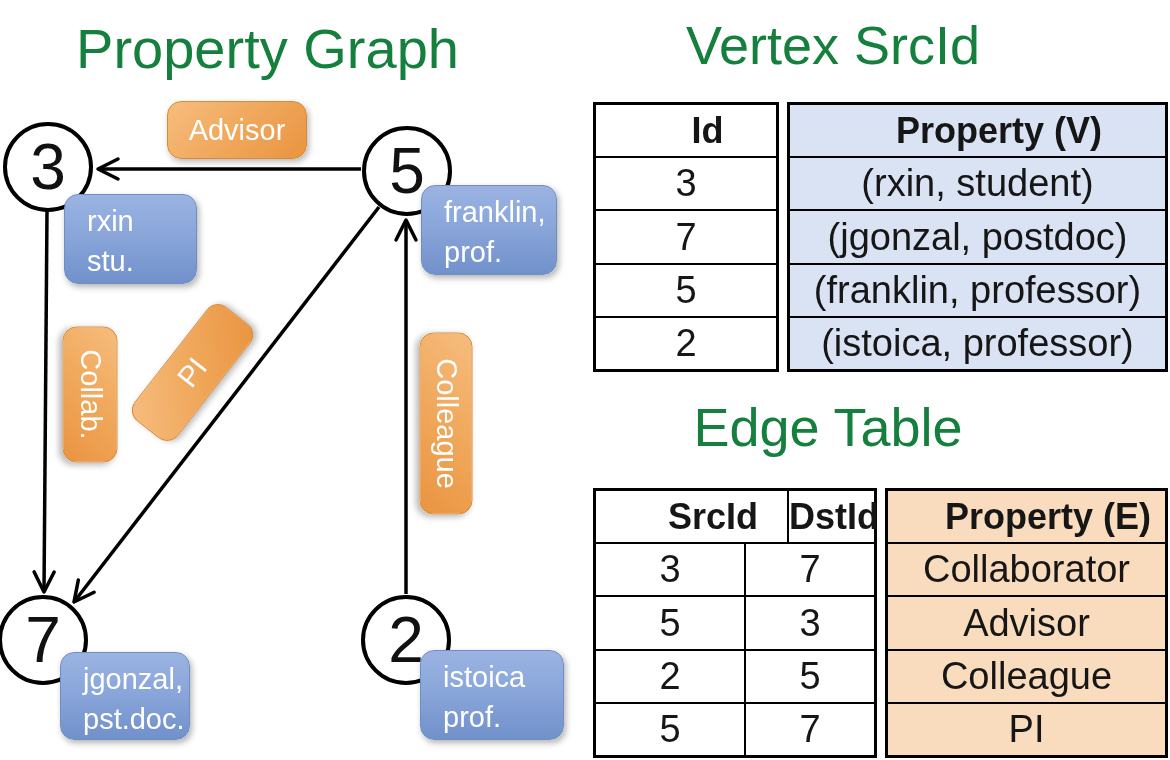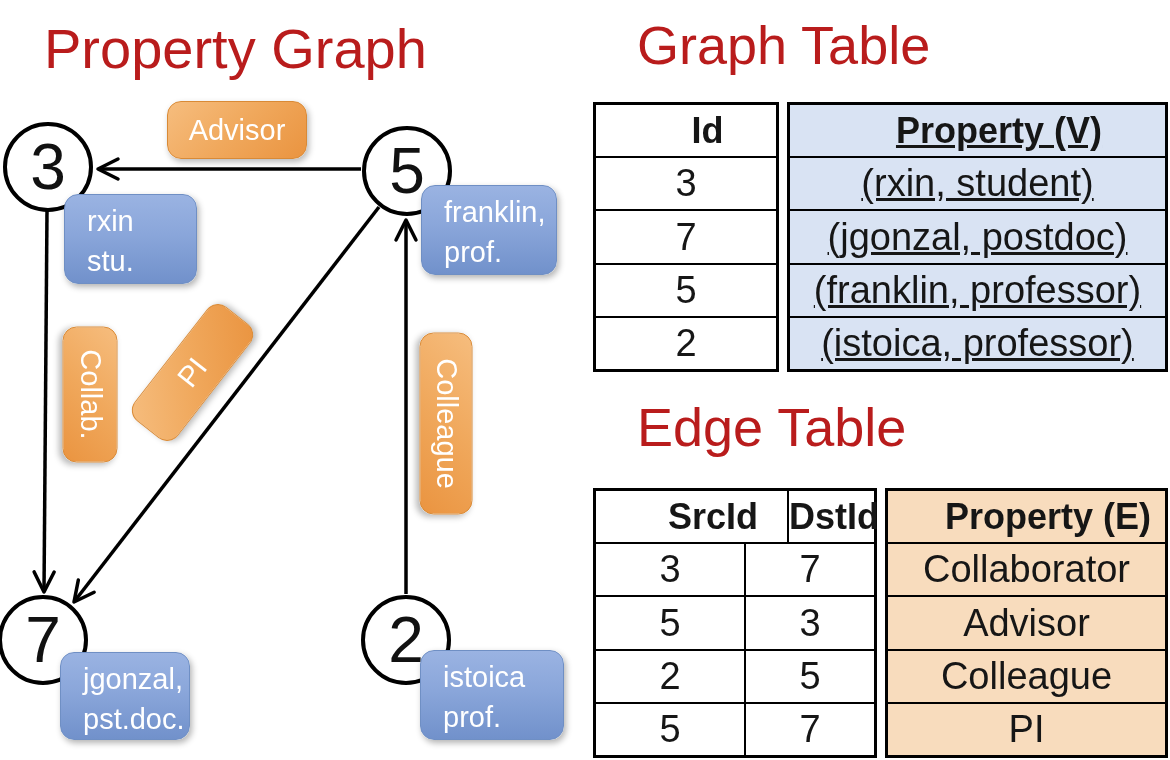--- a/index.html
+++ b/index.html
@@ -2,22 +2,22 @@
 <html><head>
 <meta charset="utf-8">
 <style>
   html,body{margin:0;padding:0;background:#fff;}
   .canvas{
     position:relative;width:1170px;height:760px;background:#fff;overflow:hidden;
     font-family:"Liberation Sans", sans-serif;color:#161616;
   }
   
   .big-title{
-    position:absolute;font-size:56px;font-weight:300;
-    letter-spacing:0px;color:#b91c1c;white-space:nowrap;margin-left:44px;
+    position:absolute;text-align:center;font-size:56px;font-weight:300;
+    letter-spacing:0px;color:#15803d;white-space:nowrap;
   }
   #title-graph{left:0;top:16px;width:535px;}
   #title-vertex{left:593px;top:14px;width:480px;font-size:54px;}
   #title-edge{left:593px;top:396px;width:470px;font-size:54px;}
 
   
   #graph-panel{position:absolute;left:0;top:0;width:570px;height:760px;}
   #edges-svg{position:absolute;left:0;top:0;z-index:1;}
   .node{
     position:absolute;width:90px;height:90px;border-radius:50%;
@@ -70,21 +70,21 @@
   }
   .trow:first-child{border-top:none;}
   .trow.hdr{font-size:36px;font-weight:bold;padding-left:43px;}
   .split{display:flex;width:100%;height:100%;}
   .cell{
     flex:1;display:flex;align-items:center;justify-content:center;height:100%;
     box-sizing:border-box;
   }
   .cell + .cell{border-left:2px solid #000;}
   #vt-left{width:186px;}
-  #vt-right{flex:1;background:#d9e3f3;text-decoration:underline;}
+  #vt-right{flex:1;background:#d9e3f3;}
   #et-left{width:284px;}
   #et-right{flex:1;background:#f8dcbd;}
   #et-left .cell:first-child{width:148px;flex:0 0 auto;}
   #et-left .cell:last-child{flex:1;}
 </style>
 </head>
 <body>
 
 <div class="canvas">
 
@@ -132,21 +132,21 @@
       <div>istoica</div>
       <div>prof.</div>
     </div>
 
     <div class="eprop" id="eprop-advisor">Advisor</div>
     <div class="eprop" id="eprop-collab">Collab.</div>
     <div class="eprop" id="eprop-pi">PI</div>
     <div class="eprop" id="eprop-colleague">Colleague</div>
   </div>
 
-  <div class="big-title" id="title-vertex">Graph Table</div>
+  <div class="big-title" id="title-vertex">Vertex SrcId</div>
 
   <div class="tbl" id="vertex-table">
     <div class="subtbl" id="vt-left">
       <div class="trow hdr">Id</div>
       <div class="trow">3</div>
       <div class="trow">7</div>
       <div class="trow">5</div>
       <div class="trow">2</div>
     </div>
     <div class="tbl-gap"></div>

